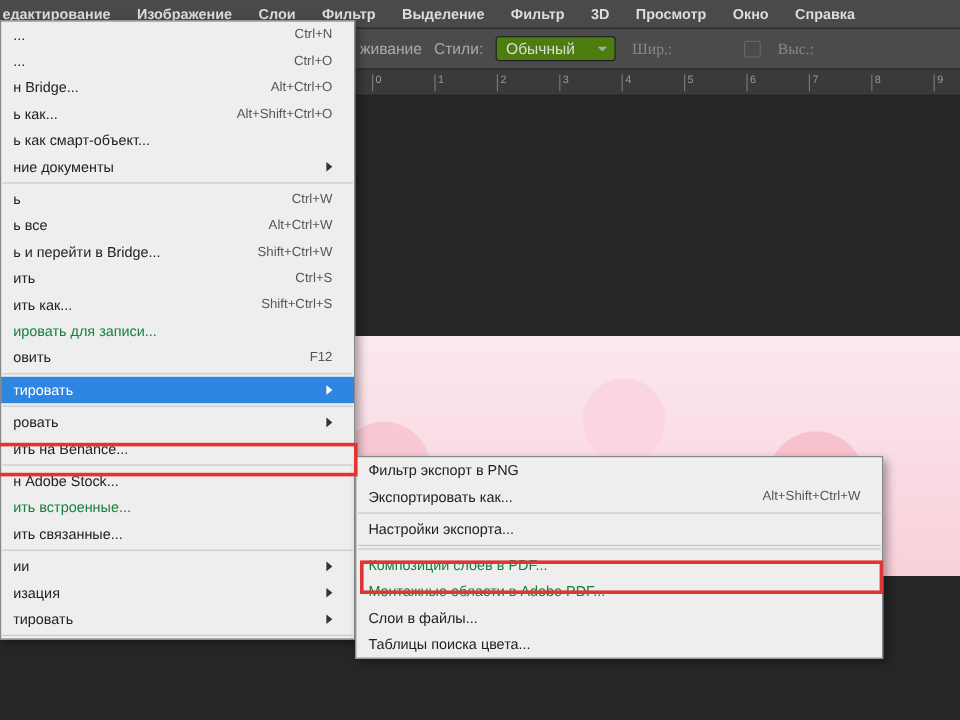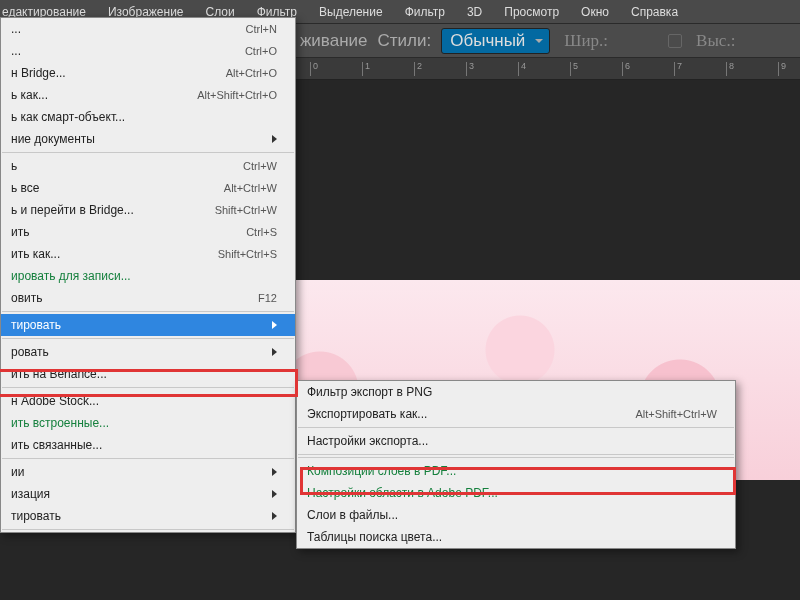--- a/index.html
+++ b/index.html
@@ -1,24 +1,24 @@
 <!DOCTYPE html>
 <html><head>
 <meta charset="utf-8">
 <style>
 * { margin:0; padding:0; box-sizing:border-box; font-family:"Segoe UI",Tahoma,sans-serif; }
 body { width:800px; height:600px; background:#000; overflow:hidden; position:relative; }
 
-.menubar { position:absolute; top:0; left:0; right:0; height:24px; background:#4a4a4a; border-bottom:1px solid #2a2a2a; display:flex; align-items:center; padding-left:0; color:#ddd; font-size:12px; z-index:5; }
+.menubar { position:absolute; top:0; left:0; right:0; height:24px; background:#4a4a4a; border-bottom:1px solid #2a2a2a; display:flex; align-items:center; padding-left:0; color:#ddd; font-size:12px; z-index:5;font-weight:bold; }
 .menubar .mitem { padding:0 11px; height:24px; line-height:24px; cursor:default; }
 .menubar .mitem:first-child { padding-left:2px; }
 
-.options-bar { position:absolute; top:24px; left:0; right:0; height:34px; background:#4b4b4b; border-bottom:1px solid #2a2a2a; display:flex; align-items:center; color:#ccc; font-size:17px; padding-left:300px; gap:10px; z-index:4; }
+.options-bar { position:absolute; top:24px; left:0; right:0; height:34px; background:#4b4b4b; border-bottom:1px solid #2a2a2a; display:flex; align-items:center; color:#ccc; font-size:13px; padding-left:300px; gap:10px; z-index:4; }
 .options-bar .lbl { color:#aaa; }
-.options-bar .sel { background:#0369a1; border:1px solid #222; border-radius:3px; padding:2px 24px 2px 8px; color:#ddd; position:relative; min-width:100px; }
+.options-bar .sel { background:#4d7c0f; border:1px solid #222; border-radius:3px; padding:2px 24px 2px 8px; color:#ddd; position:relative; min-width:100px; }
 .options-bar .sel:after { content:""; position:absolute; right:6px; top:50%; width:0; height:0; border-left:4px solid transparent; border-right:4px solid transparent; border-top:4px solid #aaa; transform:translateY(-50%); }
 .options-bar .field { color:#888; padding-left:4px;font-family:Liberation Serif, serif; }
 .options-bar .swap { width:14px; height:14px; border:1px solid #666; border-radius:2px; }
 
 .ruler { position:absolute; top:58px; left:0; right:0; height:22px; background:#3a3a3a; border-bottom:1px solid #222; color:#999; font-size:9px; z-index:3; }
 .ruler .tick { position:absolute; top:4px; height:14px; border-left:1px solid #777; padding-left:2px; line-height:8px; }
 
 .canvas-bg { position:absolute; top:80px; left:0; right:0; bottom:0; background:#262626; z-index:1; }
 .canvas-img { position:absolute; top:280px; left:0; right:0; height:200px;
   background:
@@ -191,21 +191,21 @@
     <div class="msep"></div>
     <div class="mrow">
       <span>Настройки экспорта...</span>
     </div>
     <div class="msep"></div>
     <div class="msep"></div>
     <div class="mrow dis">
       <span>Композиции слоев в PDF...</span>
     </div>
     <div class="mrow dis">
-      <span>Настройки области в Adobe PDF...</span>
+      <span>Монтажные области в Adobe PDF...</span>
     </div>
     <div class="mrow">
       <span>Слои в файлы...</span>
     </div>
     <div class="mrow">
       <span>Таблицы поиска цвета...</span>
     </div>
   </div>
 
 <div class="red-frame red1"></div>

